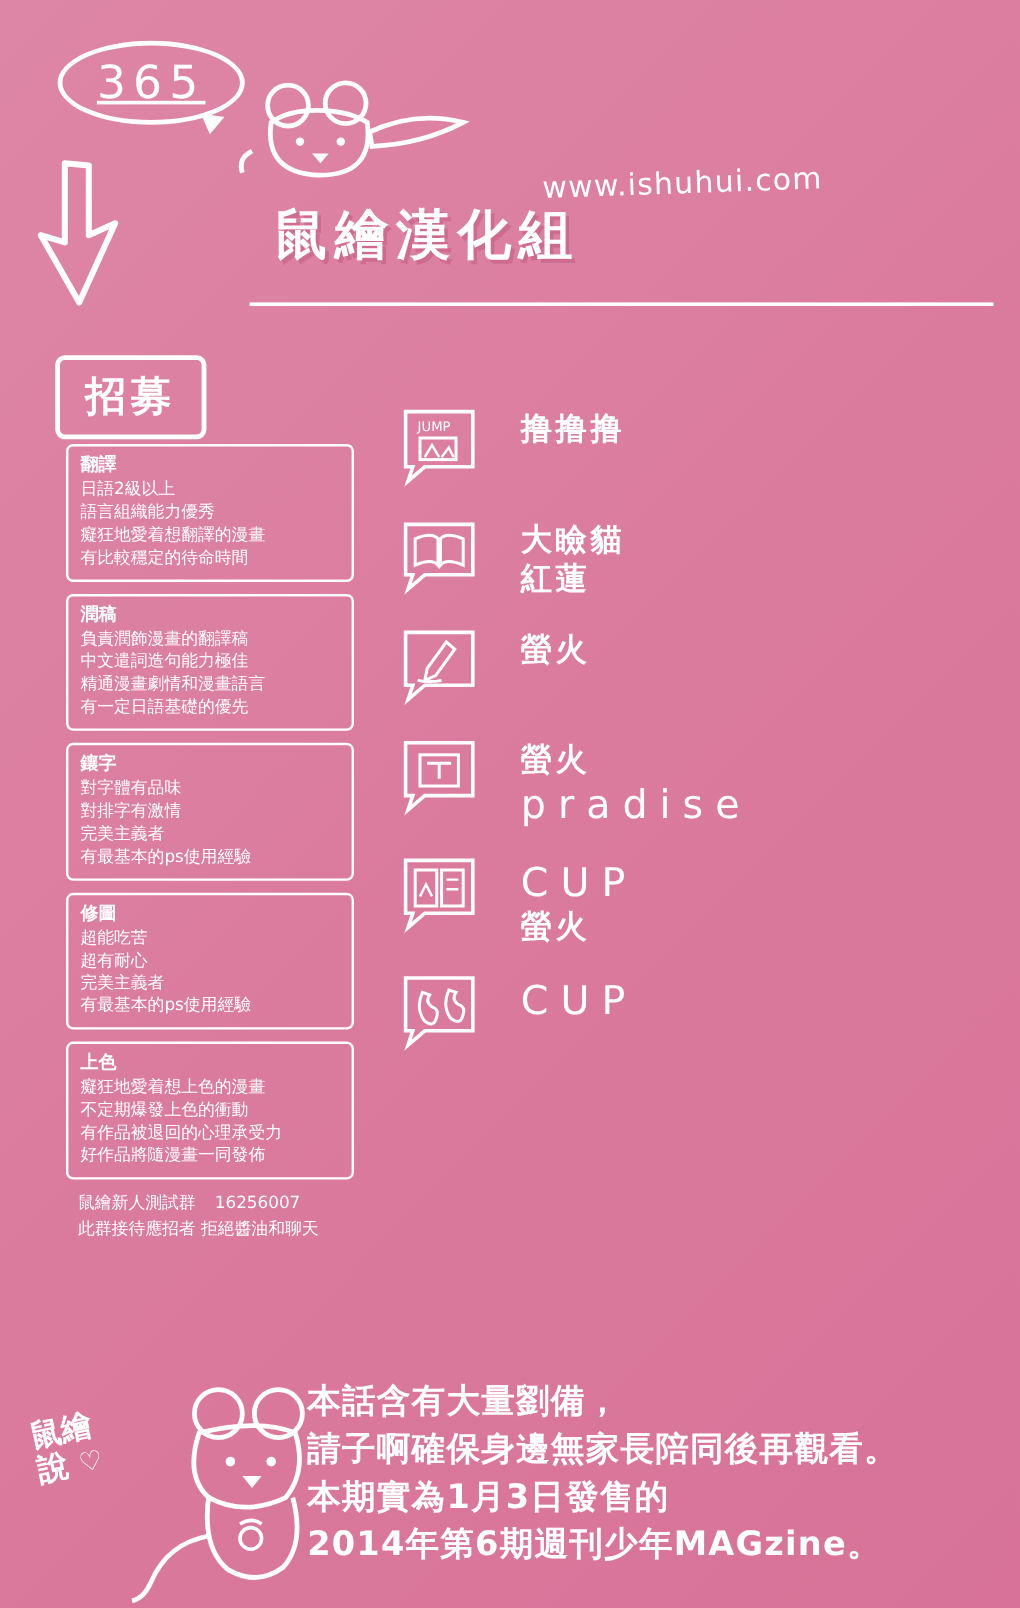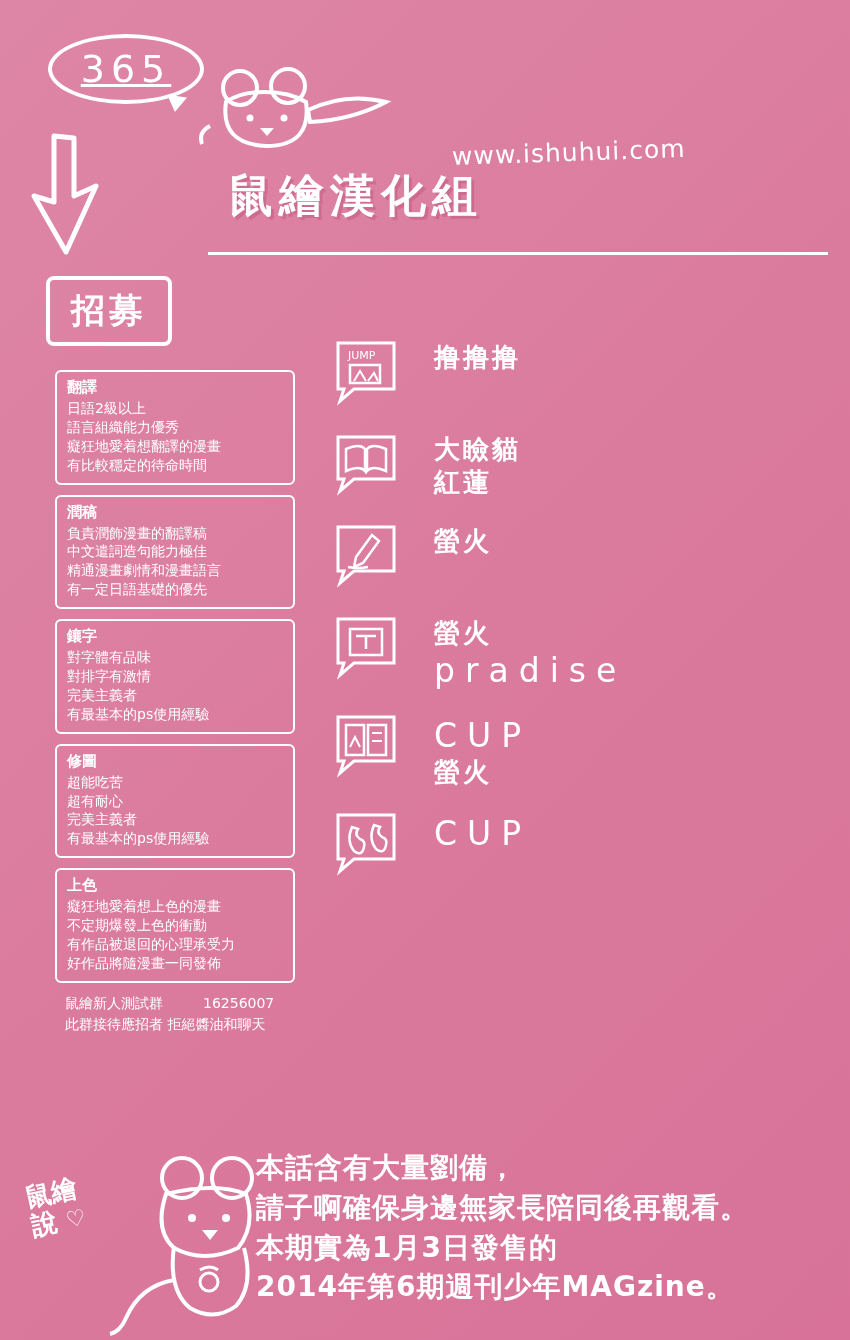--- a/index.html
+++ b/index.html
@@ -99,21 +99,21 @@
     font-size: 30px;
     font-weight: bold;
     letter-spacing: 4px;
     font-family: "DejaVu Sans", sans-serif;
   }
 
   
   .recruit-badge {
     position: absolute;
     left: 46px;
-    top: 276px;
+    top: 296px;
     width: 118px;
     height: 62px;
     border: 4px solid #ffffff;
     border-radius: 8px;
     display: flex;
     align-items: center;
     justify-content: center;
     font-size: 34px;
     font-weight: bold;
     letter-spacing: 4px;
@@ -146,21 +146,21 @@
     font-family: "DejaVu Sans", sans-serif;
   }
   .contact {
     margin-top: 6px;
     padding-left: 10px;
     font-size: 14px;
     line-height: 1.5;
     font-family: "DejaVu Sans", sans-serif;
   }
   .contact .qq {
-    margin-left: 40px;
+    margin-left: 16px;
   }
 
   
   .credits {
     position: absolute;
     left: 330px;
     top: 339px;
     width: 490px;
   }
   .credit-row {

